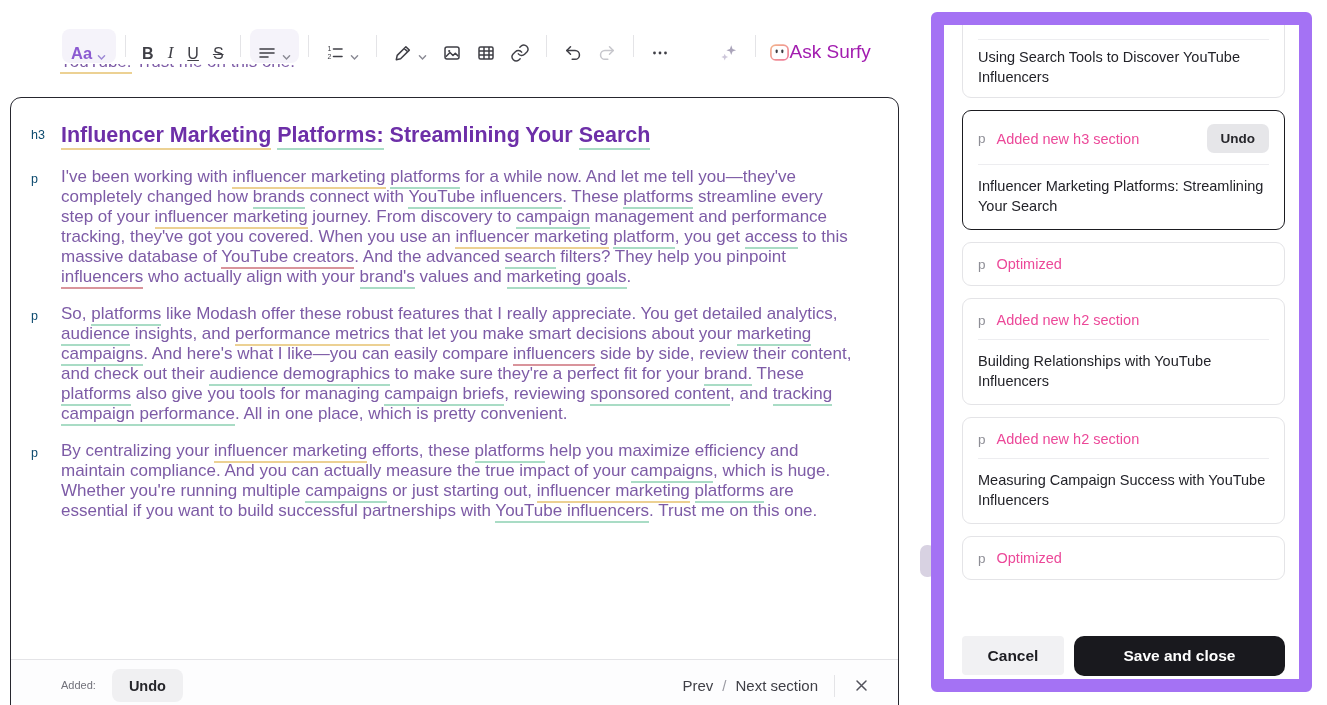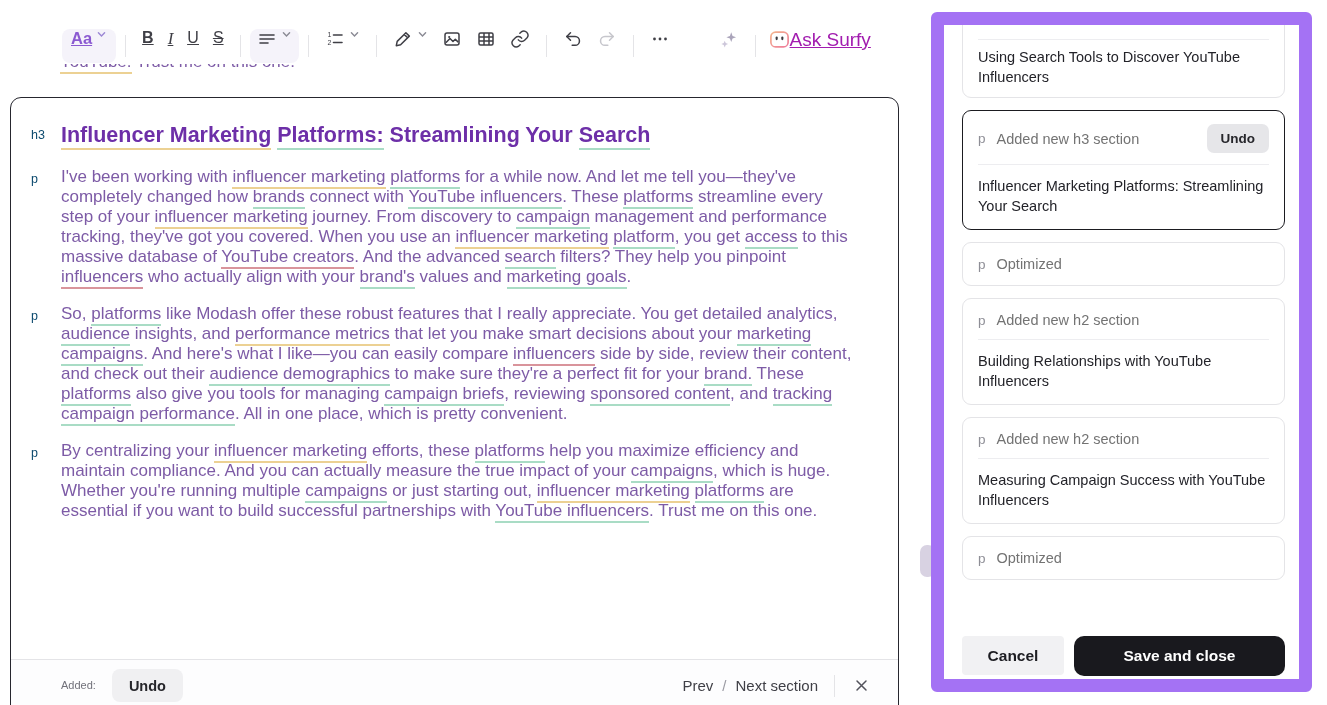--- a/index.html
+++ b/index.html
@@ -13,23 +13,23 @@
 
   
   .prev-line { position:absolute; left:60px; top:52px; z-index:1;
     font-size:17px; color:#7d5ba6; white-space:nowrap; }
 
   
   .toolbar-strip { position:absolute; left:0; top:0; width:930px; height:64px;
     background:#ffffff; z-index:2; }
   .toolbar { position:absolute; left:62px; top:28px; height:36px;
     display:flex; align-items:center; color:#3f3f46; }
-  .tbtn { display:flex; align-items:flex-start; gap:4px; height:34px; padding:0 7px;
+  .tbtn { display:flex; align-items:flex-end; gap:4px; height:34px; padding:0 7px;
     background:transparent; border:none; border-radius:8px; cursor:pointer;
-    color:#3f3f46; font-family:inherit;text-decoration:underline; }
+    color:#3f3f46; font-family:inherit; }
   .tbtn.pill { background:#f5f3fa; }
   .tbtn.aa { color:#8b5ad1; font-size:16.5px; font-weight:600; padding:0 9px; }
   .tsep { width:1px; height:22px; background:#e4e4e7; margin:0 9px; flex:none; }
   .tgap { width:34px; flex:none; }
   .g-b { font-weight:800; font-size:16px; }
   .g-i { font-style:italic; font-family:"Liberation Serif", serif; font-size:17px; }
   .g-u { text-decoration:underline; font-size:16px; }
   .g-s { text-decoration:line-through; font-size:16px; }
   .tbtn svg { display:block; }
   .tbtn.disabled { color:#c6c6cc; }
@@ -74,21 +74,21 @@
   .panel-inner { position:relative; width:100%; height:100%; padding:0 14px 0 18px;
     overflow:hidden; }
   .card { border:1px solid #e4e4e7; border-radius:9px; padding:13px 15px;
     margin-bottom:12px; background:#fff; cursor:pointer; }
   .card.active { border:1.5px solid #1b1b20; }
   .card.clipped { margin-top:-38px; padding-bottom:10px; }
   .card-spacer { height:30px; }
   .card.clipped .card-div { margin:8px 0 7px; }
   .card-head { display:flex; align-items:center; gap:11px; }
   .ctag { color:#8e8e96; font-size:13.5px; }
-  .ctitle { color:#737373; font-size:14.5px; flex:1; }
+  .ctitle { color:#ec4899; font-size:14.5px; flex:1; }
   .undo-pill { background:#e6e6e9; border:none; border-radius:7px; padding:7px 14px;
     font-weight:700; font-size:13.5px; color:#26262b; font-family:inherit; cursor:pointer; }
   .card-div { height:1px; background:#ededf0; margin:11px 0; }
   .cbody { color:#232329; font-size:14.5px; line-height:20px; }
   .panel-actions { position:absolute; left:18px; right:14px; bottom:3px;
     display:flex; gap:10px; }
   .btn-cancel { width:102px; height:39px; background:#f1f1f3; border:none;
     border-radius:4px; font-size:15.5px; font-weight:600; color:#1d1d22;
     font-family:inherit; cursor:pointer; }
   .btn-save { flex:1; height:40px; background:#19191e; border:none;

